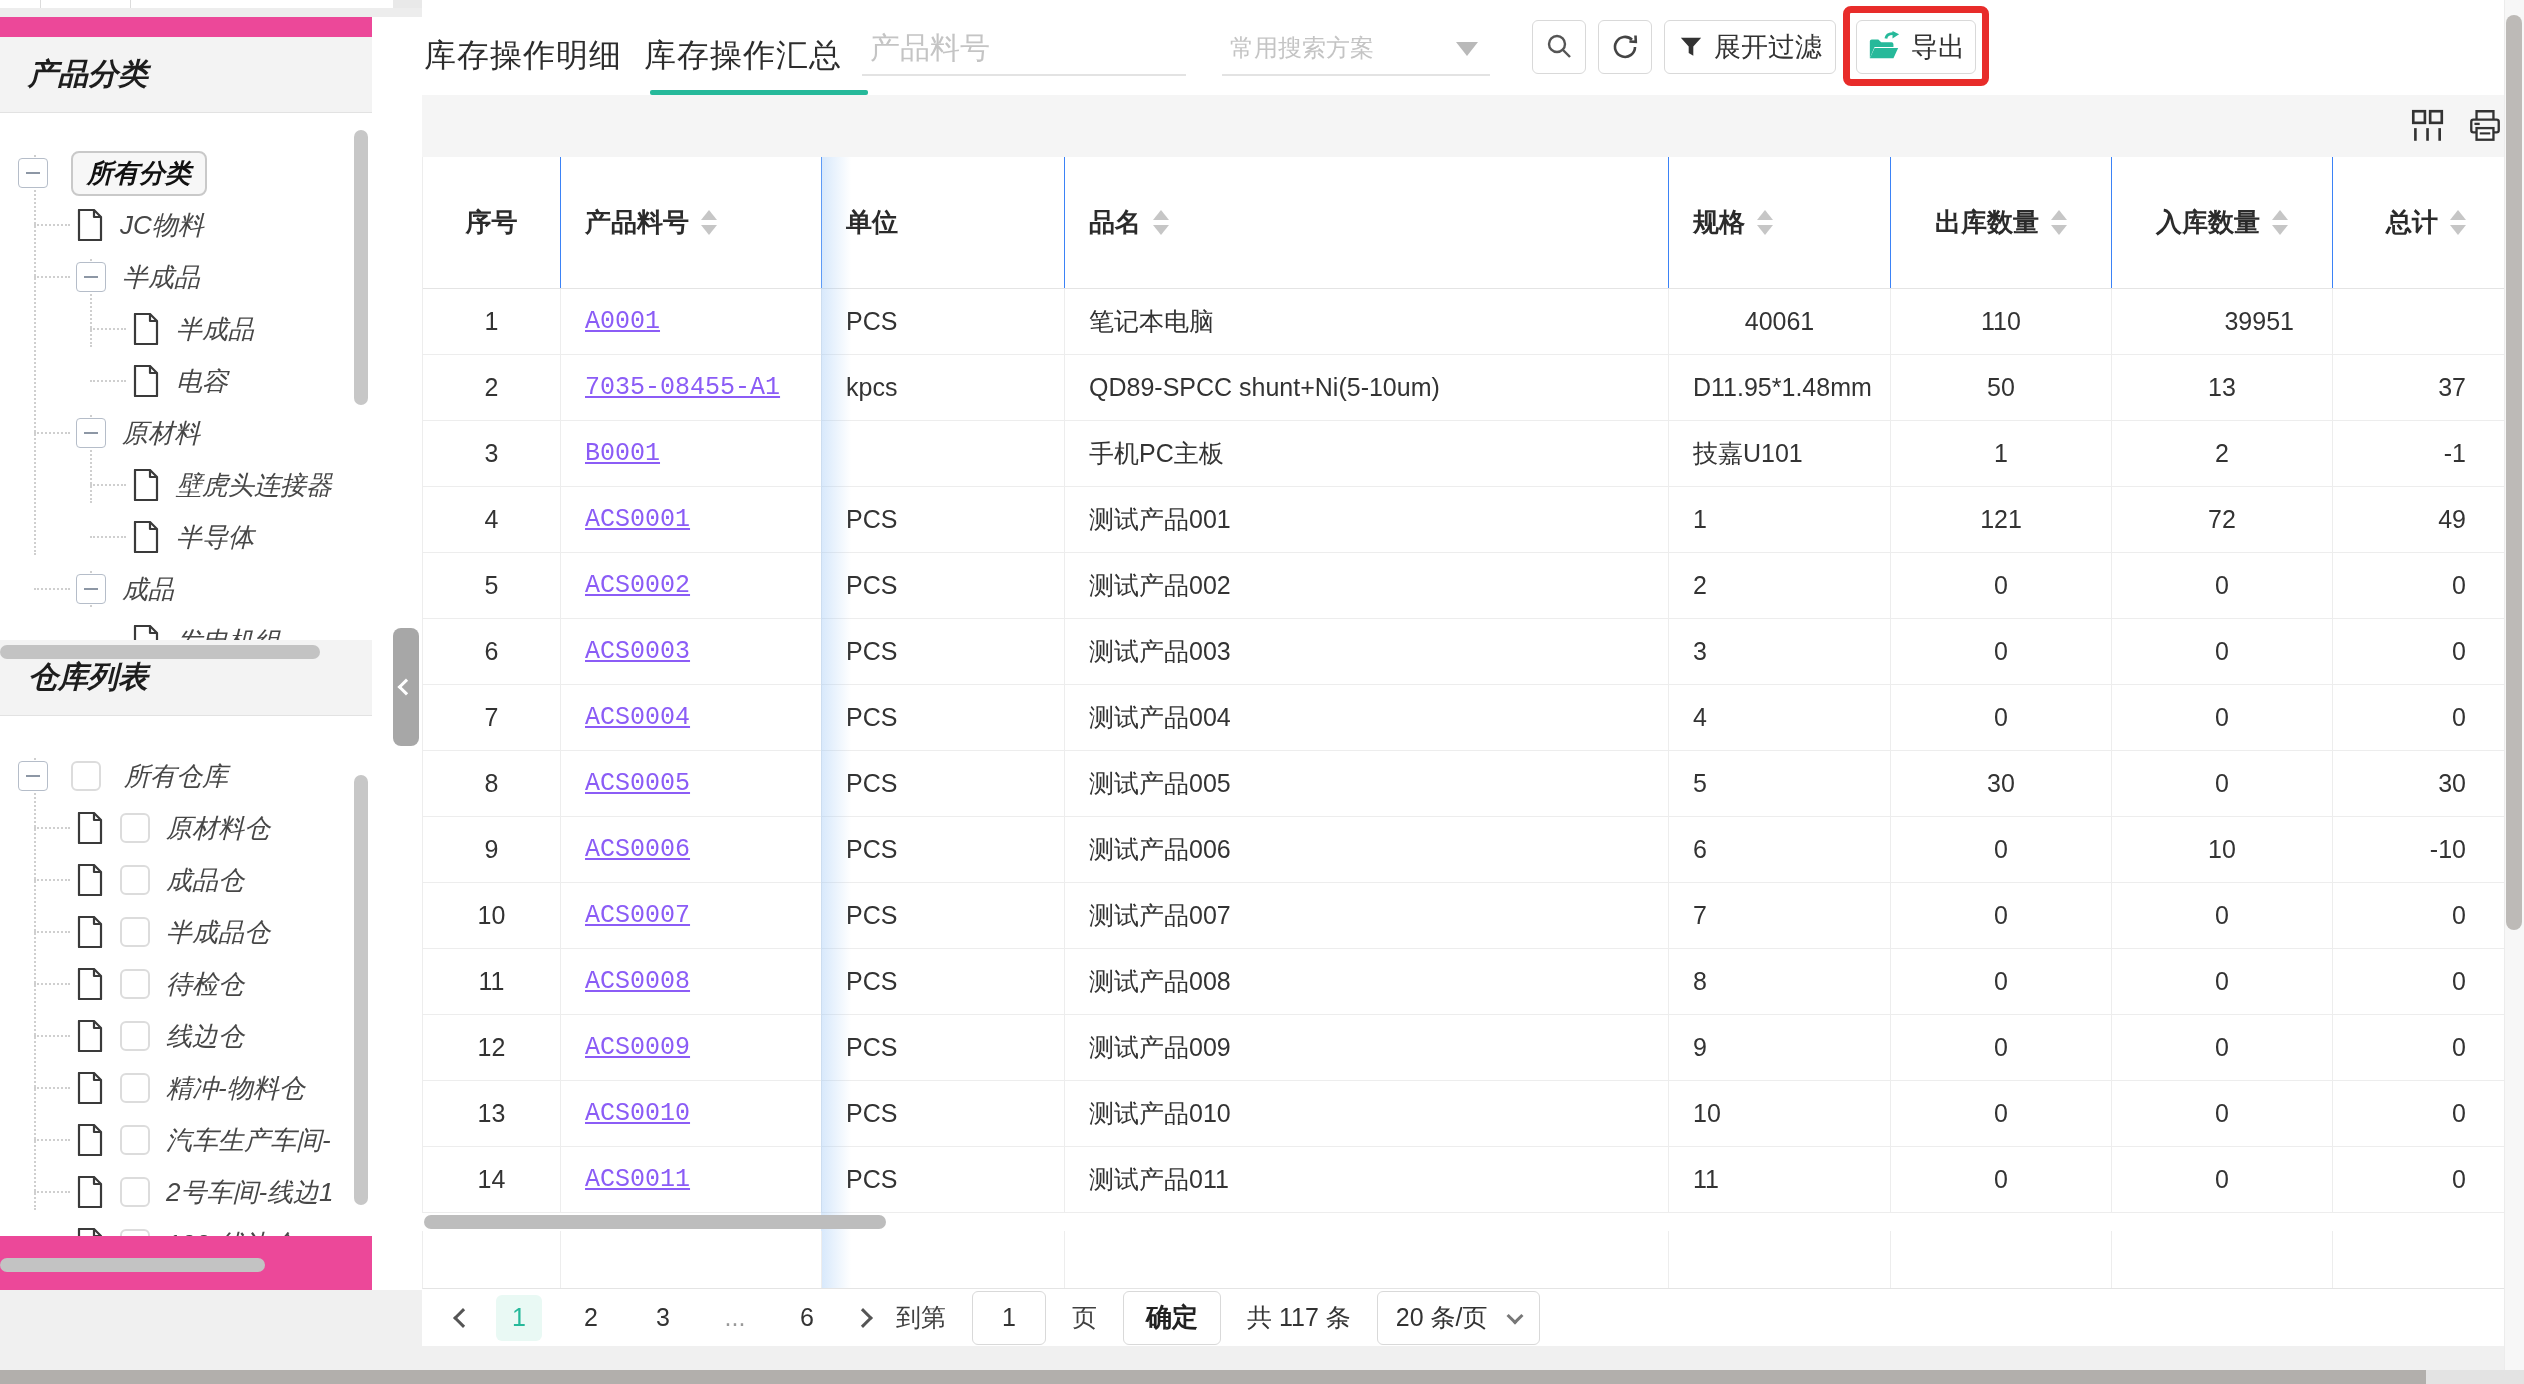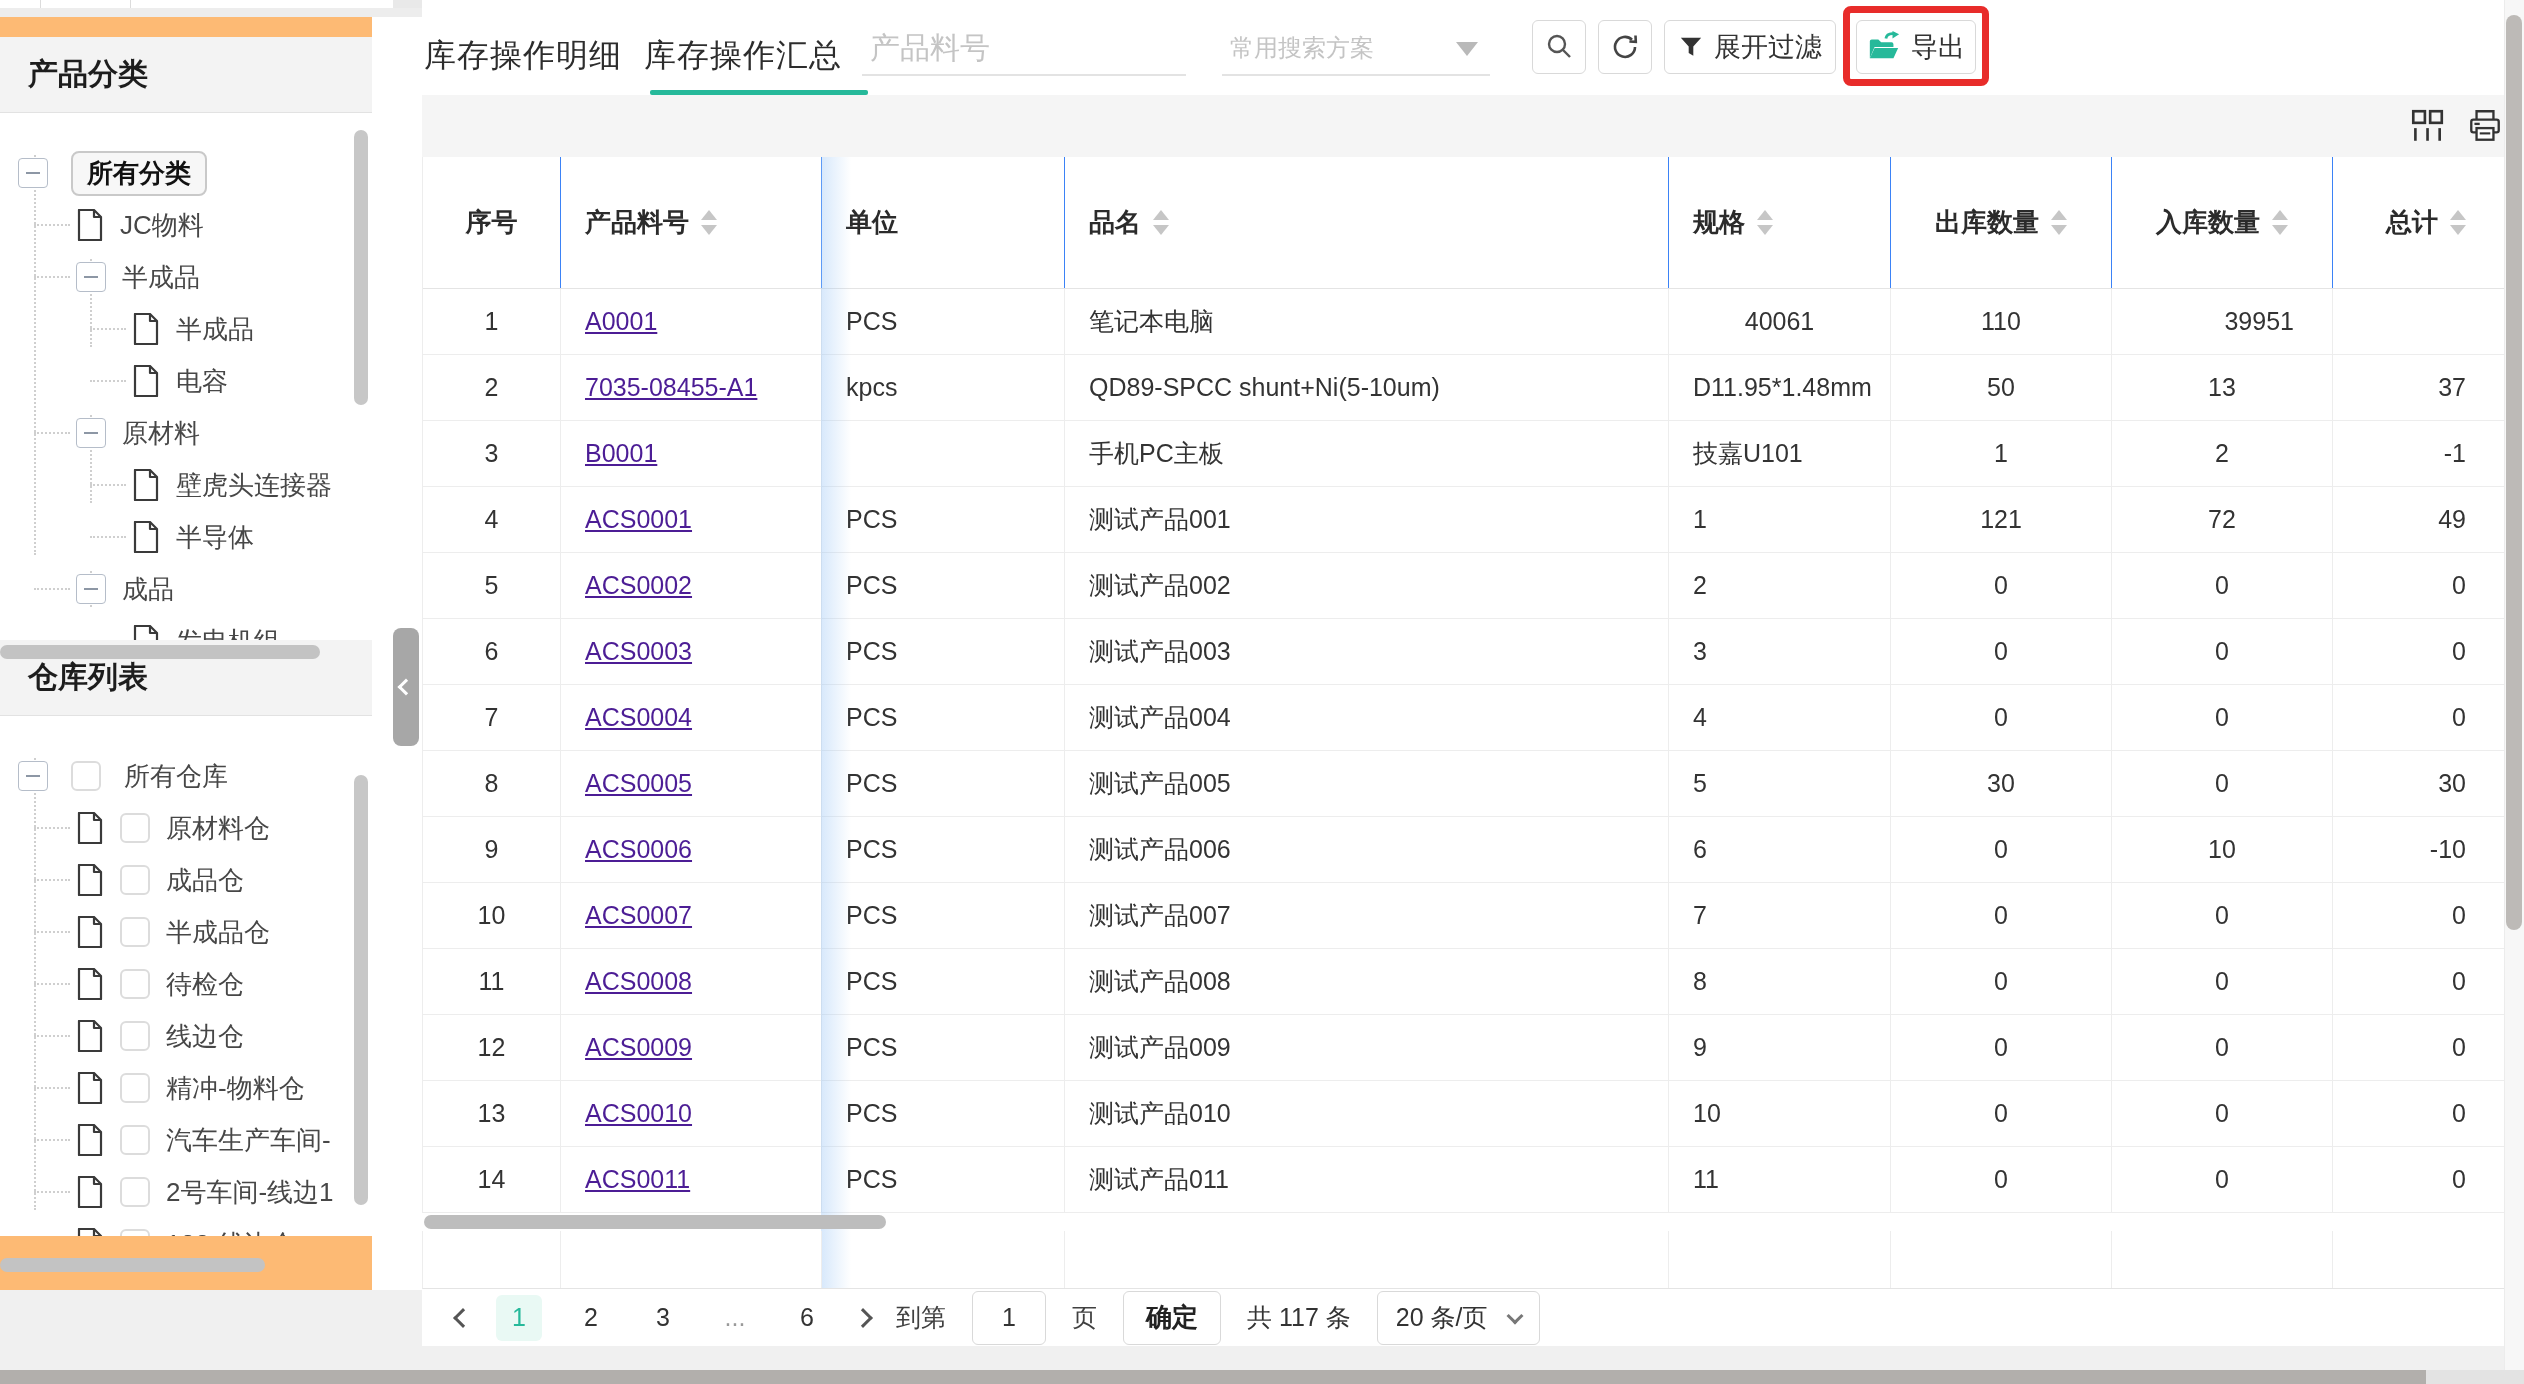--- a/index.html
+++ b/index.html
@@ -7,21 +7,21 @@
   *{box-sizing:border-box;}
   .abs{position:absolute;}
 
   
   #top-strip{left:0;top:0;width:2524px;height:17px;background:#fff;}
   #top-strip .vline{position:absolute;top:0;width:1px;height:8px;background:#dcdcdc;}
   #top-strip .grayblock{position:absolute;left:393px;top:0;width:37px;height:8px;background:#e9e9e9;}
   #top-strip .band{position:absolute;left:0;top:8px;width:2504px;height:9px;background:#ededed;}
 
   
-  #sidebar{left:0;top:17px;width:372px;height:1273px;background:#fdba74;}
+  #sidebar{left:0;top:17px;width:372px;height:1273px;background:#ec4899;font-style:italic;}
   .panel-header{height:76px;background:#f3f3f3;border-bottom:1px solid #e2e2e2;
     display:flex;align-items:center;padding-left:28px;font-size:30px;font-weight:700;color:#1d1d1d;}
   #product-header{margin-top:20px;}
   .treebox{position:relative;overflow:hidden;background:#fff;}
   #product-tree{height:527px;padding-top:34px;}
   #warehouse-tree{height:520px;padding-top:34px;}
   .titem{position:relative;height:52px;display:flex;align-items:center;gap:16px;font-size:26px;color:#474747;white-space:nowrap;}
   .lv0{padding-left:18px;gap:23px;}
   .lv1{padding-left:76px;}
   .lv2{padding-left:132px;}
@@ -79,21 +79,21 @@
   .grid{display:grid;grid-template-columns:138px 261px 243px 604px 222px 221px 221px 172px;}
   #table{position:absolute;left:0;top:157px;width:2082px;border-left:1px solid #ededed;}
   #thead{height:132px;border-bottom:1px solid #e4e4e4;}
   .hcell{border-right:1px solid #3b82f6;display:flex;align-items:center;justify-content:center;
     font-size:26px;font-weight:600;color:#2b2b2b;}
   .trow{height:66px;border-bottom:1px solid #ededed;}
   .cell{border-right:1px solid #ededed;display:flex;align-items:center;font-size:25px;color:#333;overflow:hidden;white-space:nowrap;}
   .al-left{justify-content:flex-start;padding-left:24px;}
   .al-center{justify-content:center;}
   .al-right{justify-content:flex-end;padding-right:38px;}
-  .plink{color:#4c1d95;text-decoration:underline;cursor:pointer;}
+  .plink{color:#8b5cf6;text-decoration:underline;cursor:pointer;font-family:Liberation Mono, monospace;}
   .sorter{display:inline-flex;flex-direction:column;gap:5px;margin-left:12px;}
   .sorter .up{width:0;height:0;border-left:8px solid transparent;border-right:8px solid transparent;border-bottom:10px solid #c6c6c6;}
   .sorter .dn{width:0;height:0;border-left:8px solid transparent;border-right:8px solid transparent;border-top:10px solid #c6c6c6;}
   #col-shadow{position:absolute;left:399px;top:157px;width:30px;height:1132px;
     background:linear-gradient(90deg,rgba(150,195,245,0.38),rgba(150,195,245,0));pointer-events:none;}
   #table-hscroll{position:absolute;left:2px;top:1215px;width:462px;height:14px;border-radius:7px;background:#bdbdbd;}
   #empty-strip{position:absolute;left:0;top:1231px;width:2082px;border-left:1px solid #ededed;border-bottom:1px solid #e4e4e4;}
   #empty-strip .cell{height:57px;}
 
   

